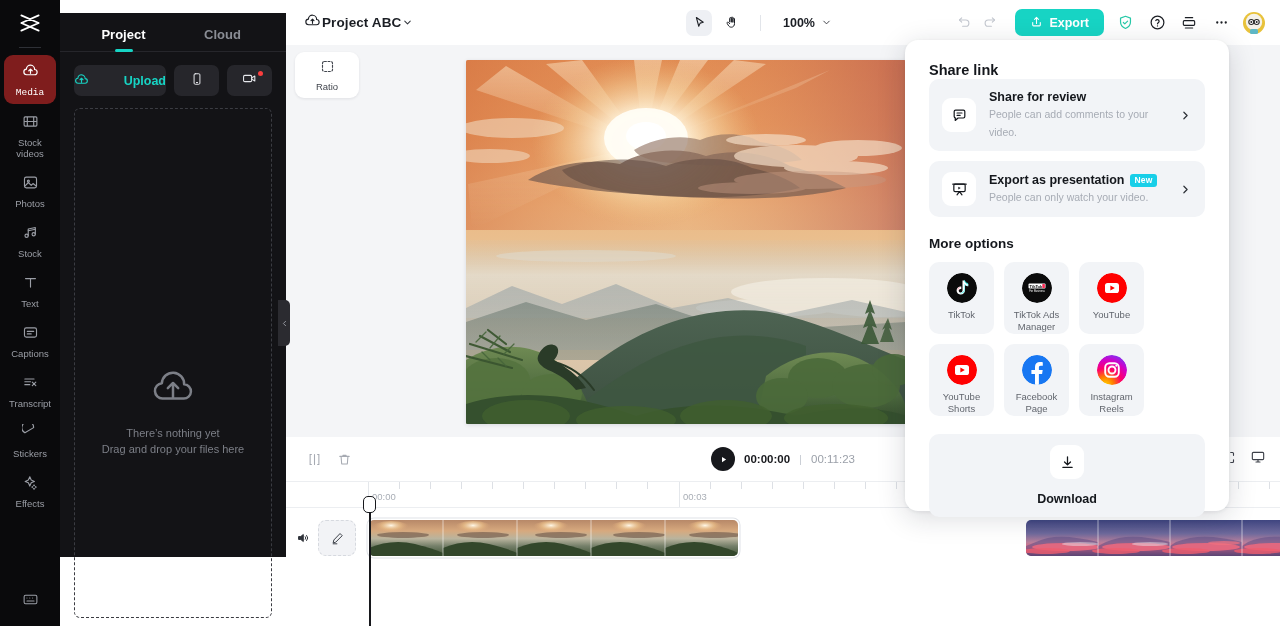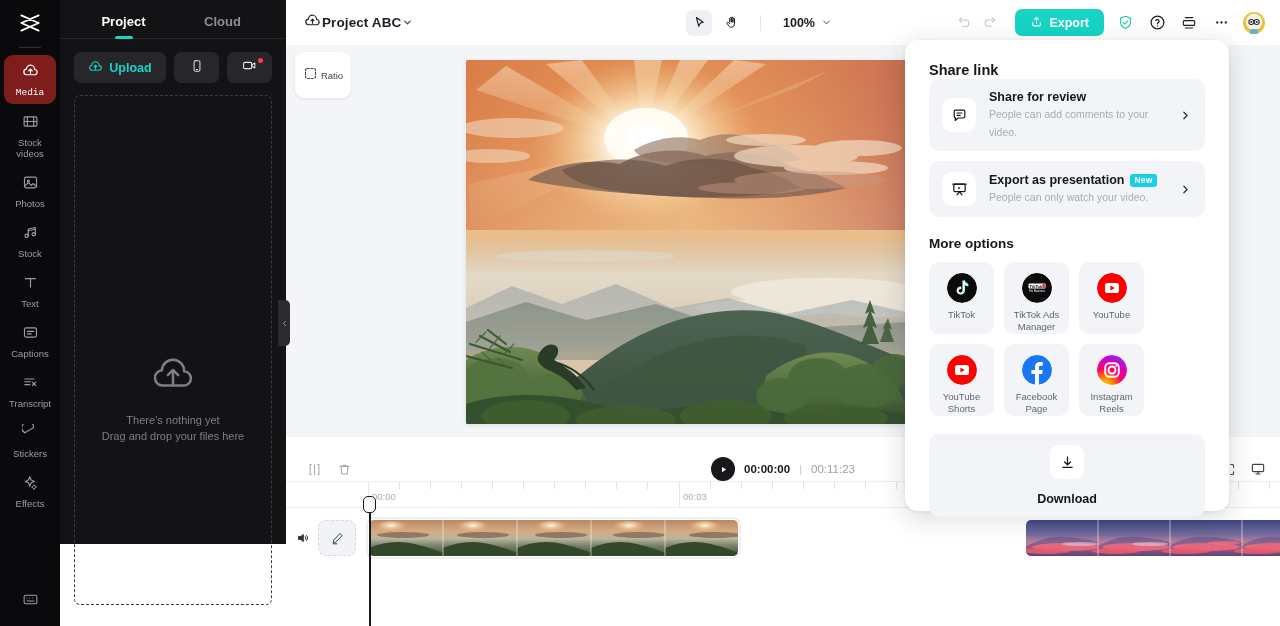--- a/index.html
+++ b/index.html
@@ -56,38 +56,38 @@
   .rail-item .lbl { font-size: 9.5px; line-height: 11px; text-align: center; }
   .rail-more {
     width: 22px; height: 22px; border-radius: 50%; background: #34363c;
     display: flex; align-items: center; justify-content: center; color: #c6c9cf;
     margin-top: 1px;
   }
   .rail-bottom { margin-top: auto; margin-bottom: 14px; color: #9b9ea6; }
 
   
   .panel {
-    position: absolute; left: 60px; top: 0; width: 226px; height: 544px;
+    position: absolute; left: 60px; top: 13px; width: 226px; height: 544px;
     background: #131316; z-index: 5;
   }
   .panel-tabs { display: flex; padding: 0 14px; gap: 0; border-bottom: 1px solid #26262b; }
   .ptab {
     flex: 1; text-align: center; font-size: 13px; font-weight: 700;
     color: #8a8d95; padding: 14px 0 9px; position: relative; cursor: pointer;
   }
   .ptab.active { color: #fff; }
   .ptab.active::after {
     content: ''; position: absolute; bottom: -1px; left: 50%; transform: translateX(-50%);
     width: 18px; height: 3px; border-radius: 2px; background: #17d4c4;
   }
   .panel-actions { display: flex; gap: 8px; padding: 13px 14px 0; }
   .upload-btn {
     flex: 1; height: 31px; background: #26262b; border: none; border-radius: 7px;
     color: #17d4c4; font-size: 12.5px; font-weight: 700; display: flex;
-    align-items: center; justify-content: center; gap: 6px; cursor: pointer;
+    align-items: center; justify-content: space-between; gap: 6px; cursor: pointer;
     font-family: "Liberation Sans", sans-serif;
   }
   .sq-btn {
     width: 45px; height: 31px; background: #26262b; border-radius: 7px;
     display: flex; align-items: center; justify-content: center; color: #e6e8ec;
     position: relative; cursor: pointer;
   }
   .reddot {
     position: absolute; top: 6px; right: 9px; width: 5px; height: 5px;
     border-radius: 50%; background: #fa3e3e;
@@ -103,35 +103,35 @@
     background: #2b2b30; border-radius: 0 5px 5px 0; display: flex;
     align-items: center; justify-content: center; color: #9b9ea6; z-index: 7; cursor: pointer;
   }
 
   
   .stage {
     position: absolute; left: 286px; top: 45px; width: 994px; height: 392px;
     background: #f4f5f7;
   }
   .ratio-btn {
-    position: absolute; left: 9px; top: 7px; width: 56px; height: 46px;
-    background: #fff; border-radius: 9px; display: flex; 
+    position: absolute; left: 9px; top: 7px; width: 64px; height: 46px;
+    background: #fff; border-radius: 9px; display: flex; flex-direction: column;
     align-items: center; justify-content: center; gap: 3px;
     box-shadow: 0 1px 3px rgba(20,25,40,.09); cursor: pointer;
   }
   .ratio-btn .lbl { font-size: 9.5px; color: #42464e; }
   .preview {
     position: absolute; left: 180px; top: 15px; width: 440px; height: 364px;
     border-radius: 2px; overflow: hidden; box-shadow: 0 1px 4px rgba(20,25,40,.12);
   }
 
   
   .tl { position: absolute; left: 286px; top: 437px; width: 994px; height: 189px; background: #fff; }
   .tl-bar {
-    height: 45px; display: flex; align-items: flex-end; padding: 0 16px;
+    height: 45px; display: flex; align-items: center; padding: 0 16px;
     border-bottom: 1px solid #eceef1; position: relative;
   }
   .tl-ic { width: 24px; height: 24px; display: flex; align-items: center; justify-content: center; color: #a6aab2; cursor: pointer; }
   .tl-center { position: absolute; left: 50%; transform: translateX(-50%); display: flex; align-items: center; gap: 9px; }
   .play-btn {
     width: 24px; height: 24px; border-radius: 50%; background: #17181c;
     display: flex; align-items: center; justify-content: center; cursor: pointer;
   }
   .tc-cur { font-size: 11.5px; font-weight: 700; color: #17181c; }
   .tc-sep { font-size: 11.5px; color: #c8ccd3; }

